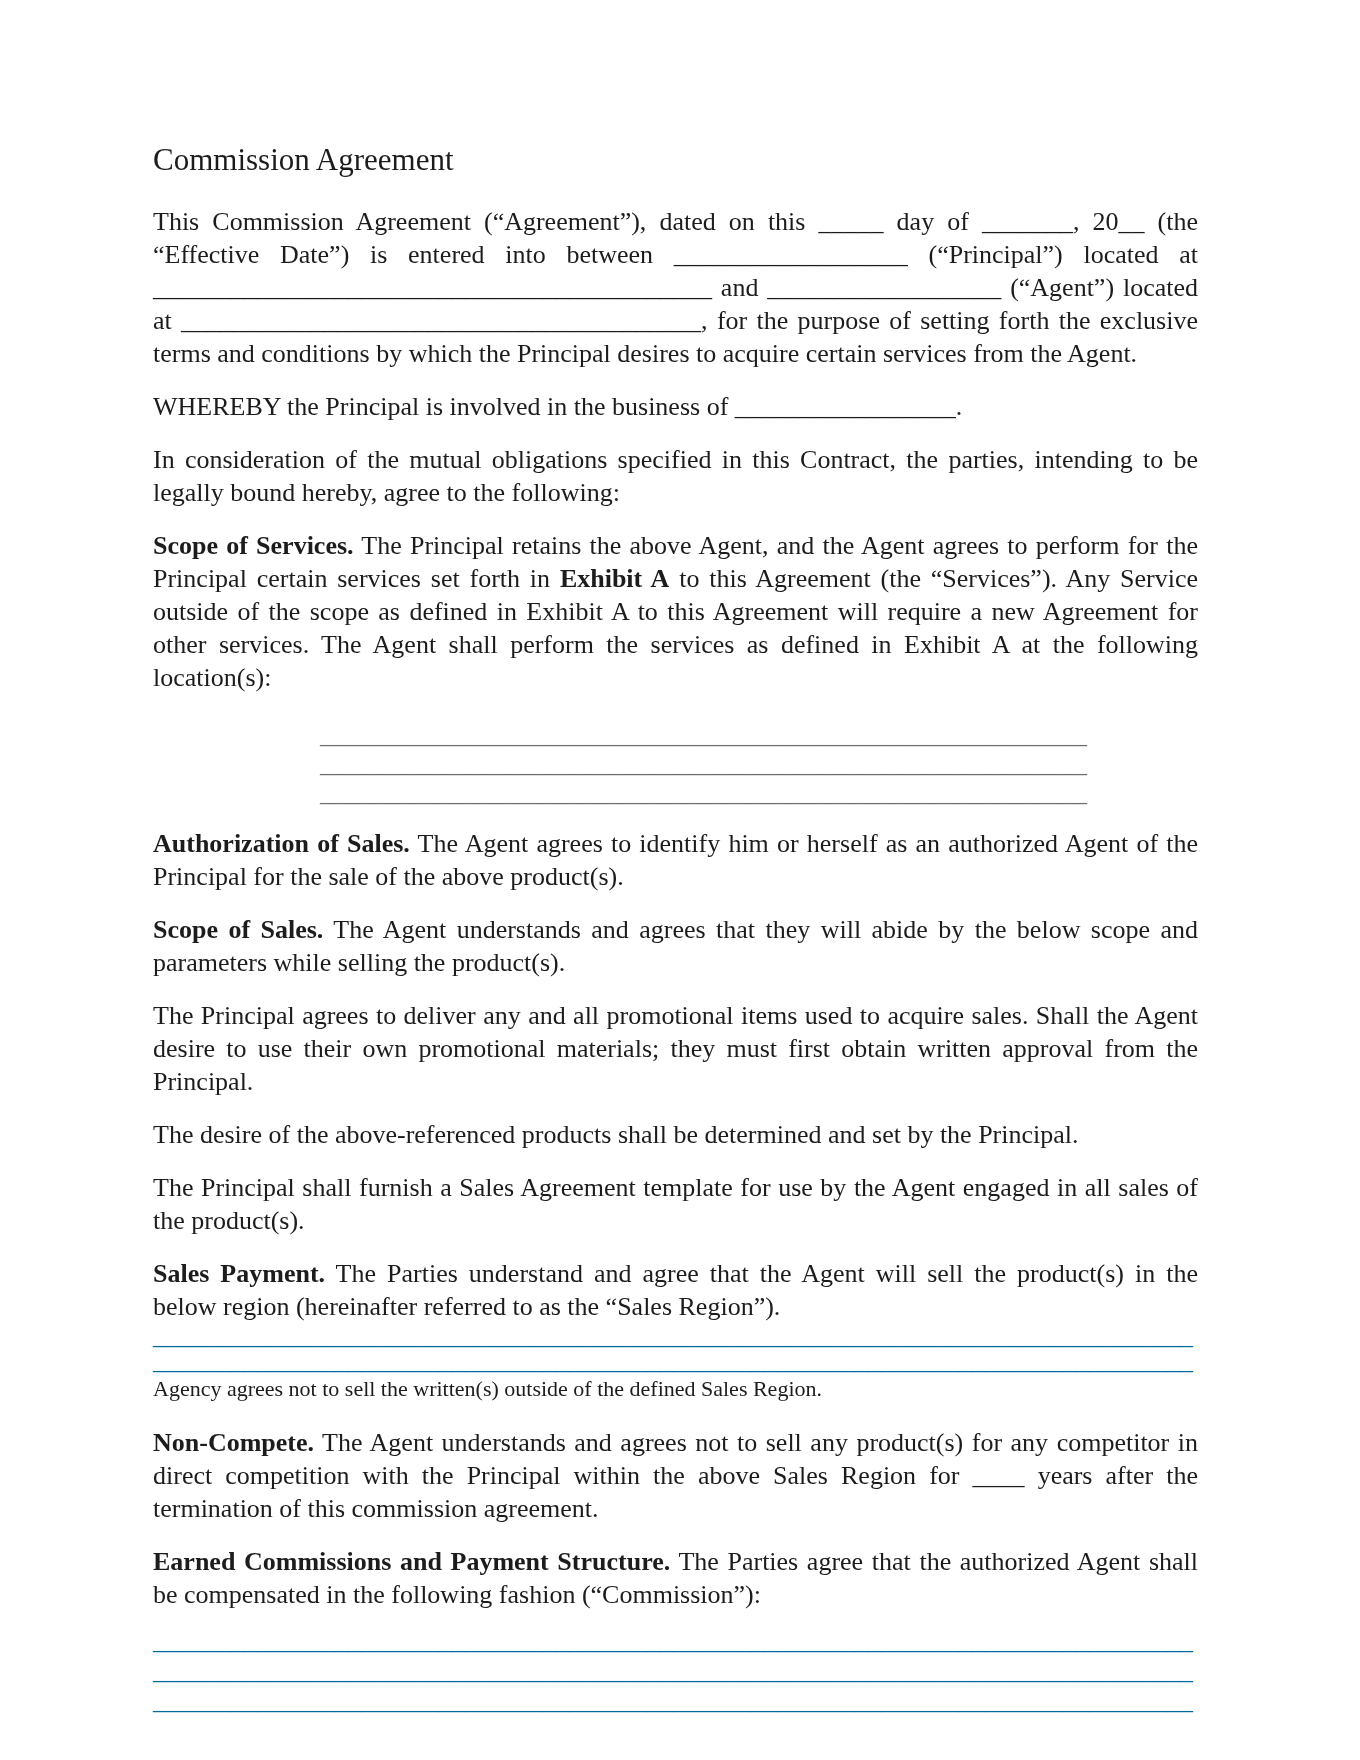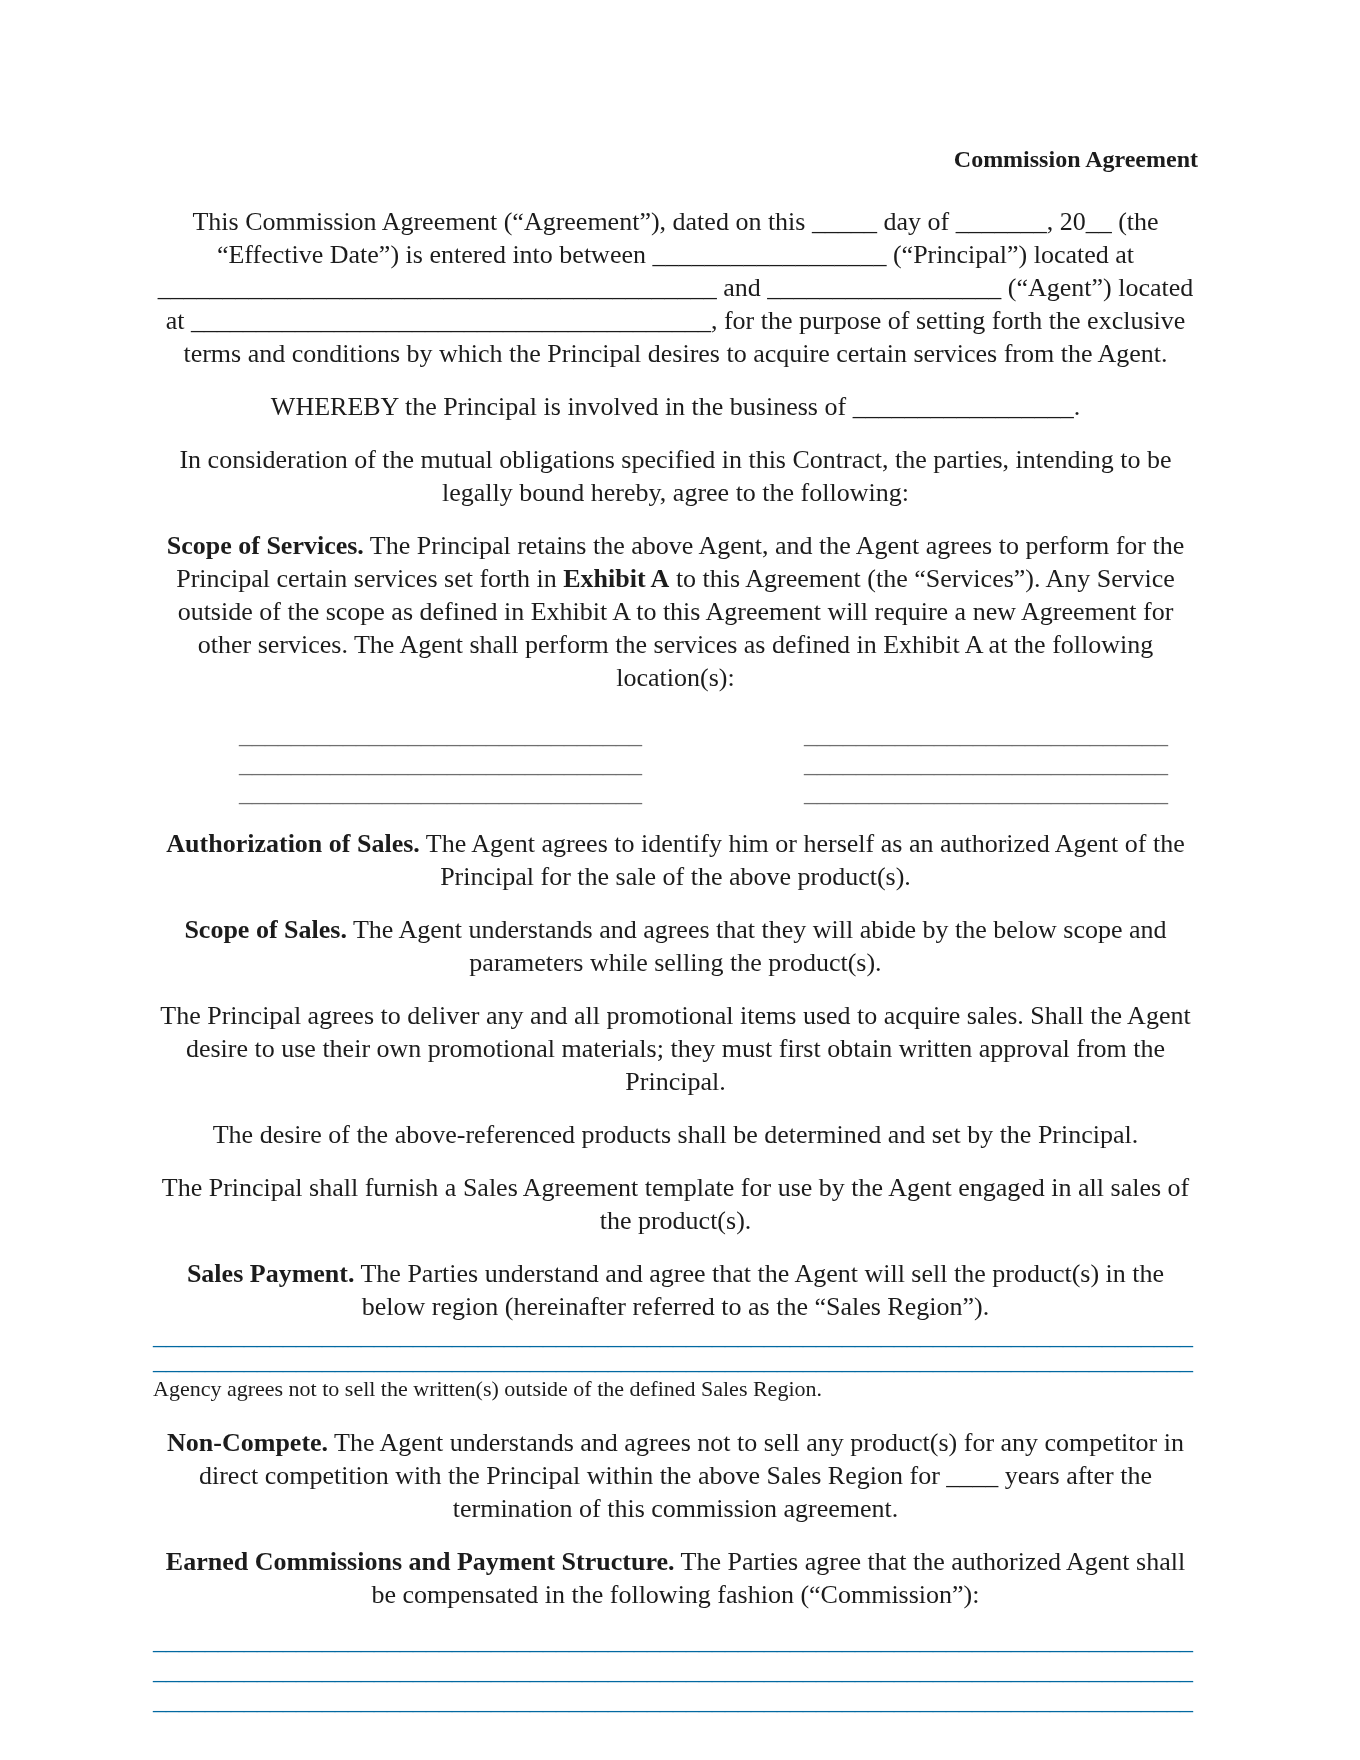--- a/index.html
+++ b/index.html
@@ -8,37 +8,36 @@
     width: 1360px;
     height: 1760px;
     background: #ffffff;
     box-sizing: border-box;
     padding: 143px 162px 0 153px;
     font-family: "Liberation Serif", "DejaVu Serif", serif;
     color: #1c1c1c;
     overflow: hidden;
   }
   .doc-title {
-    font-size: 24px;
-    font-weight: bold;
-    text-align: right;
+    font-size: 31px;
+    font-weight: normal;
+    text-align: left;
     line-height: 33px;
     margin: 0 0 29px 0;
   }
   p.para {
     font-size: 26px;
     line-height: 33px;
     margin: 0 0 20px 0;
-    text-align: center;
   }
   .justify { text-align: justify; }
   .bold { font-weight: bold; }
   .locations {
     display: flex;
-    justify-content: space-between;
+    justify-content: center;
     box-sizing: border-box;
     padding: 6px 30px 0 86px;
     margin: 0 0 20px 0;
     color: #6f6f6f;
   }
   .loc-col .blank-line {
     font-size: 26px;
     line-height: 29px;
     white-space: nowrap;
   }

